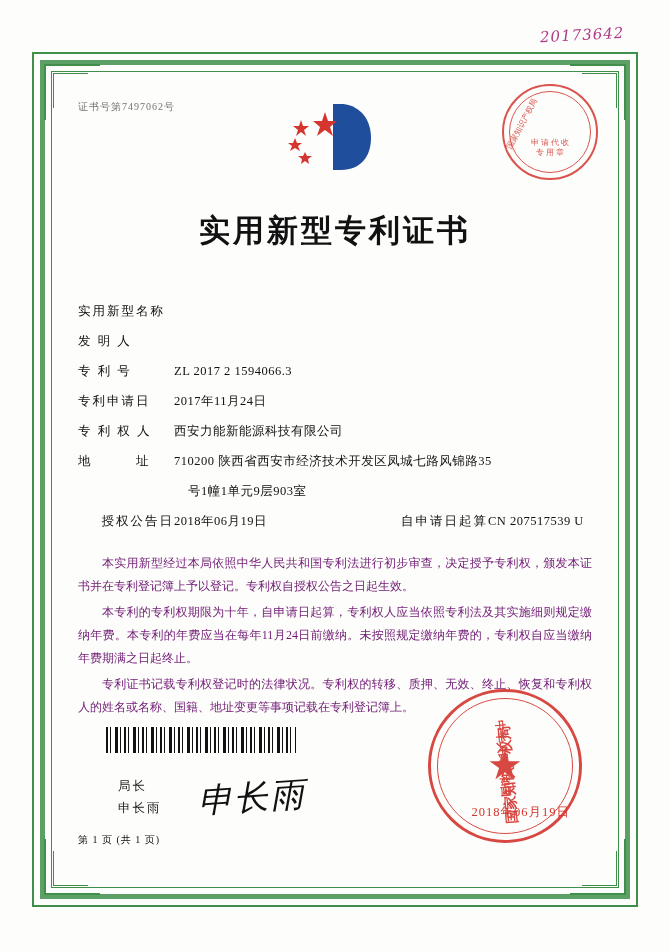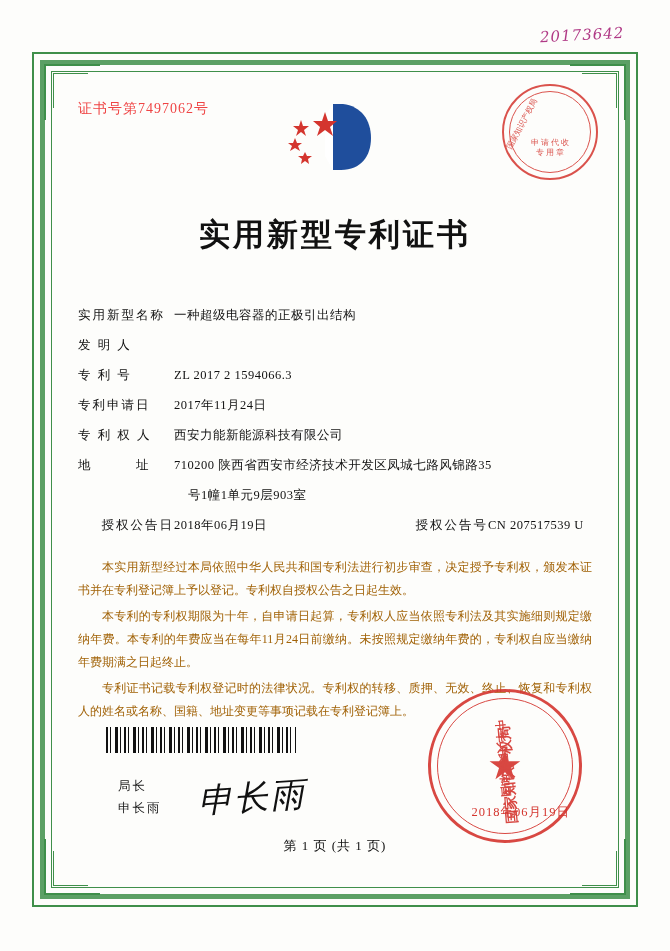--- a/index.html
+++ b/index.html
@@ -86,23 +86,23 @@
   
   .content {
     position: absolute;
     left: 78px;
     right: 78px;
     top: 88px;
     bottom: 80px;
   }
 
   .cert-no {
-    font-size: 14px;
+    font-size: 10px;
     letter-spacing: 1px;
-    color: #ef4444;
+    color: #737373;
     margin-top: 12px;
   }
 
   
   .logo {
     position: absolute;
     left: 50%;
     top: 10px;
     transform: translateX(-50%);
     width: 120px;
@@ -195,21 +195,21 @@
   }
   .row-two-col .half.left { width: 320px; }
   .row-two-col .half .field-label { width: 96px; flex: 0 0 96px; text-align: right; }
   .row-two-col .half.right .field-label { width: 90px; flex: 0 0 90px; }
 
   .paragraphs {
     margin-top: 16px;
     font-size: 12px;
     line-height: 23px;
     text-align: justify;
-    color: #a16207;
+    color: #701a75;
   }
   .paragraphs p {
     margin: 0 0 3px 0;
     text-indent: 24px;
   }
 
   
   .barcode {
     position: absolute;
     left: 28px;
@@ -289,23 +289,22 @@
     bottom: 50px;
     color: #d4352e;
     font-size: 12.5px;
     letter-spacing: 1px;
   }
 
   .footer-page {
     position: absolute;
     left: 0;
     right: 0;
-    bottom: 16px;
-    text-align: center;
-    font-size: 13px;
+    bottom: 24px;
+    font-size: 10px;
     color: #111;
     letter-spacing: 1px;
   }
 </style>
 </head>
 <body>
 
 <div class="page">
 
   <div class="frame-outer">
@@ -341,21 +340,20 @@
       </div>
       <div class="ctr">申 请 代 收 专 用 章</div>
     </div>
 
     <div class="title">实用新型专利证书</div>
 
     <div class="fields">
 
       <div class="field-row">
         <div class="field-label">实用新型名称</div>
-        <div class="field-value">一种超级电容器的正极引出结构</div>
       </div>
 
       <div class="field-row">
         <div class="field-label">发 明 人</div>
       </div>
 
       <div class="field-row">
         <div class="field-label">专 利 号</div>
         <div class="field-value">ZL 2017 2 1594066.3</div>
       </div>
@@ -377,21 +375,21 @@
           <span class="sub">号1幢1单元9层903室</span>
         </div>
       </div>
 
       <div class="row-two-col">
         <div class="half left">
           <div class="field-label">授权公告日</div>
           <div class="field-value">2018年06月19日</div>
         </div>
         <div class="half right">
-          <div class="field-label">授权公告号</div>
+          <div class="field-label">自申请日起算</div>
           <div class="field-value">CN 207517539 U</div>
         </div>
       </div>
 
     </div>
 
     <div class="paragraphs">
       <p>本实用新型经过本局依照中华人民共和国专利法进行初步审查，决定授予专利权，颁发本证书并在专利登记簿上予以登记。专利权自授权公告之日起生效。</p>
       <p>本专利的专利权期限为十年，自申请日起算，专利权人应当依照专利法及其实施细则规定缴纳年费。本专利的年费应当在每年11月24日前缴纳。未按照规定缴纳年费的，专利权自应当缴纳年费期满之日起终止。</p>
       <p>专利证书记载专利权登记时的法律状况。专利权的转移、质押、无效、终止、恢复和专利权人的姓名或名称、国籍、地址变更等事项记载在专利登记簿上。</p>

